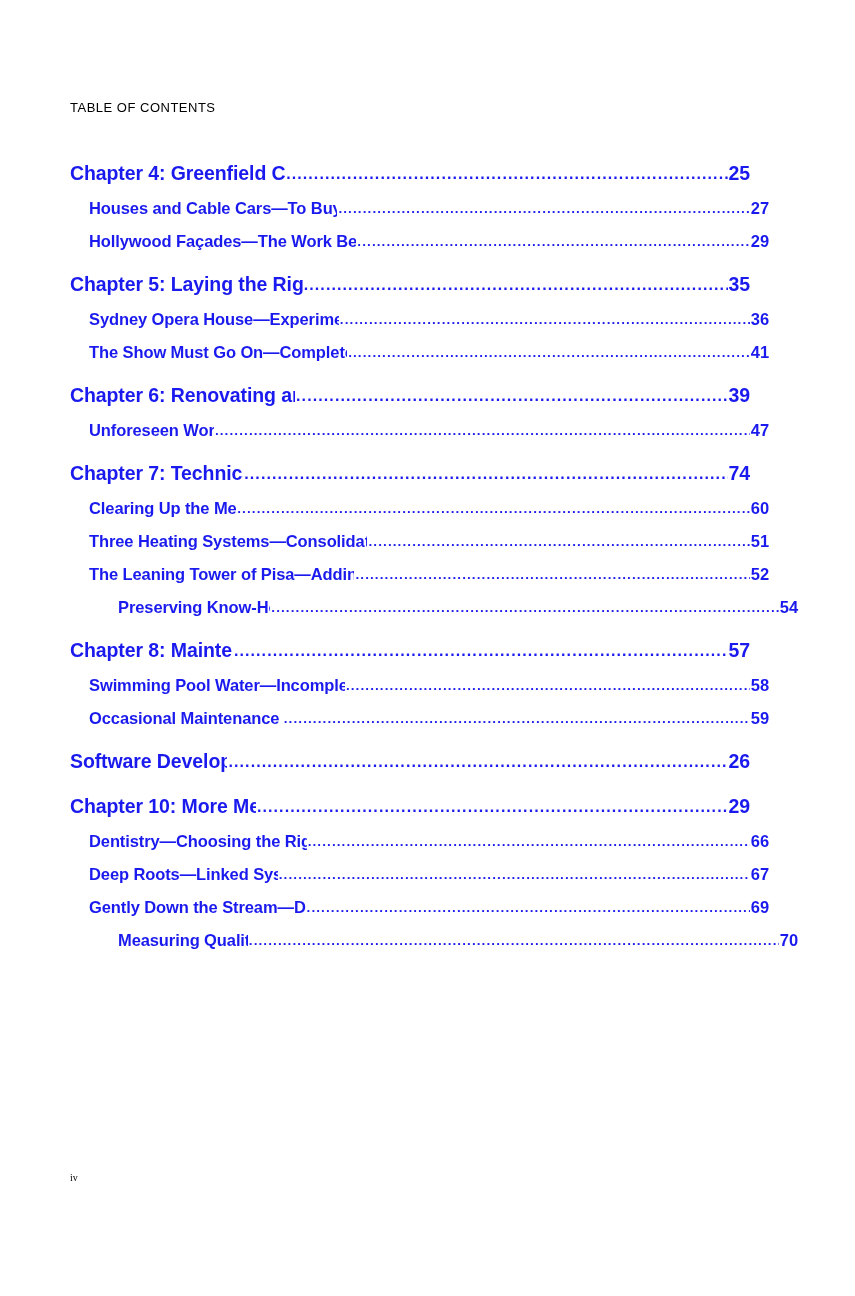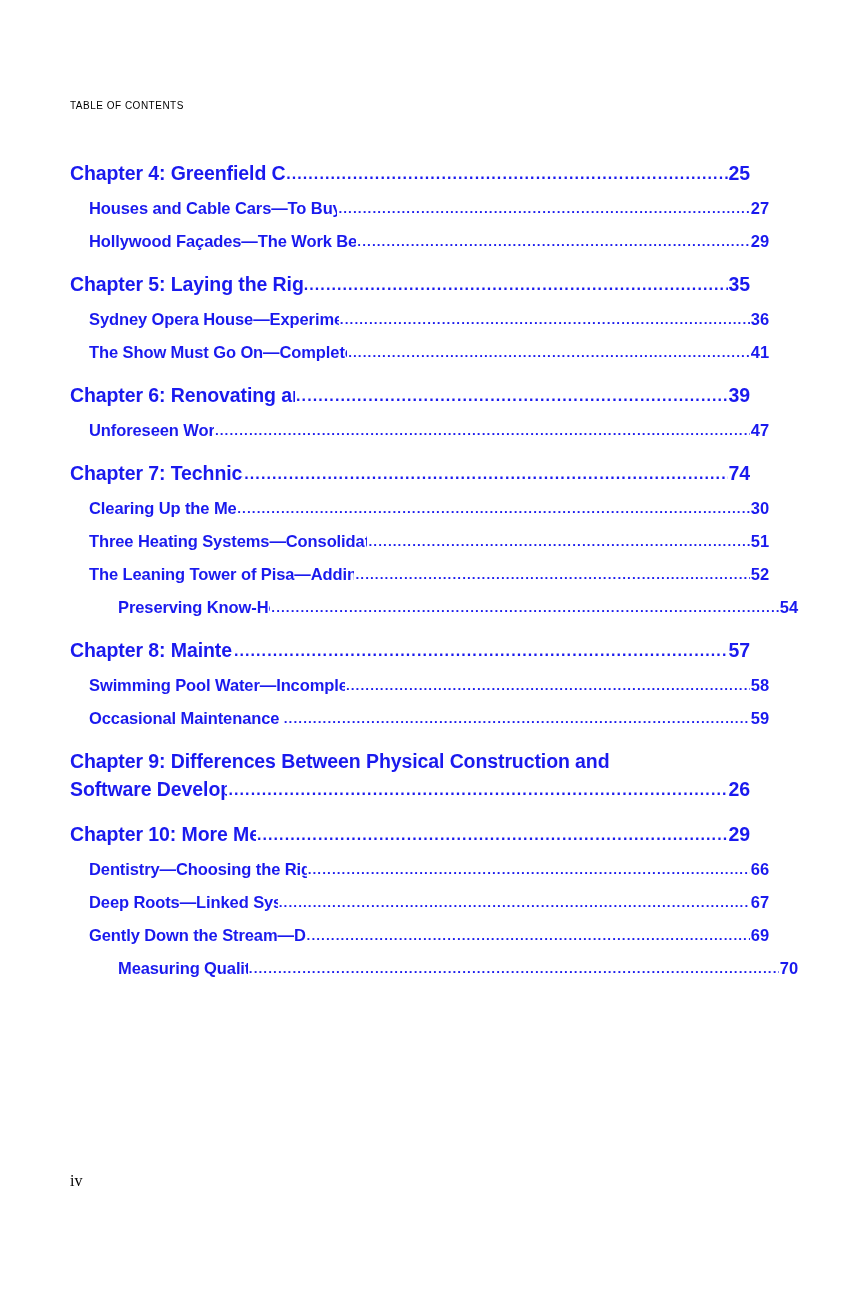--- a/index.html
+++ b/index.html
@@ -19,21 +19,21 @@
     position: absolute;
     left: 70px;
     top: 0;
     width: 680px;
     height: 1296px;
   }
   .running-head {
     position: absolute;
     top: 100px;
     left: 0;
-    font-size: 10px;
+    font-size: 13px;
     letter-spacing: 0.5px;
     color: #000000;
     font-family: "Liberation Sans", sans-serif;
     font-weight: 400;
   }
   .toc {
     position: absolute;
     top: 140px;
     left: 0;
     width: 680px;
@@ -108,21 +108,21 @@
     display: flex;
     align-items: baseline;
     width: 100%;
     margin-top: 5px;
   }
 
   .folio {
     position: absolute;
     left: 0;
     top: 1172px;
-    font-size: 16px;
+    font-size: 10px;
     color: #000000;
     font-family: "Liberation Serif", serif;
   }
 </style>
 </head>
 <body>
 
 <div class="page">
 
   <div class="running-head">TABLE OF CONTENTS</div>
@@ -169,21 +169,21 @@
         <span class="page-num">47</span>
       </div>
       <div class="entry lvl1">
         <span class="label">Chapter 7: Technical Debt</span>
         <span class="leader">.......................................................................................................................</span>
         <span class="page-num">74</span>
       </div>
       <div class="entry lvl2">
         <span class="label">Clearing Up the Mess</span>
         <span class="leader">.......................................................................................................................</span>
-        <span class="page-num">30</span>
+        <span class="page-num">60</span>
       </div>
       <div class="entry lvl2">
         <span class="label">Three Heating Systems—Consolidating Redundancies</span>
         <span class="leader">.......................................................................................................................</span>
         <span class="page-num">51</span>
       </div>
       <div class="entry lvl2">
         <span class="label">The Leaning Tower of Pisa—Adding New Features</span>
         <span class="leader">.......................................................................................................................</span>
         <span class="page-num">52</span>
@@ -202,21 +202,20 @@
         <span class="label">Swimming Pool Water—Incomplete Data Loads</span>
         <span class="leader">.......................................................................................................................</span>
         <span class="page-num">58</span>
       </div>
       <div class="entry lvl2">
         <span class="label">Occasional Maintenance Tasks</span>
         <span class="leader">.......................................................................................................................</span>
         <span class="page-num">59</span>
       </div>
       <div class="entry lvl1 wrap">
-        <span class="line1">Chapter 9: Differences Between Physical Construction and</span>
         <span class="line2">
           <span class="label">Software Development</span>
           <span class="leader">.......................................................................................................................</span>
           <span class="page-num">26</span>
         </span>
       </div>
       <div class="entry lvl1">
         <span class="label">Chapter 10: More Metaphors</span>
         <span class="leader">.......................................................................................................................</span>
         <span class="page-num">29</span>

